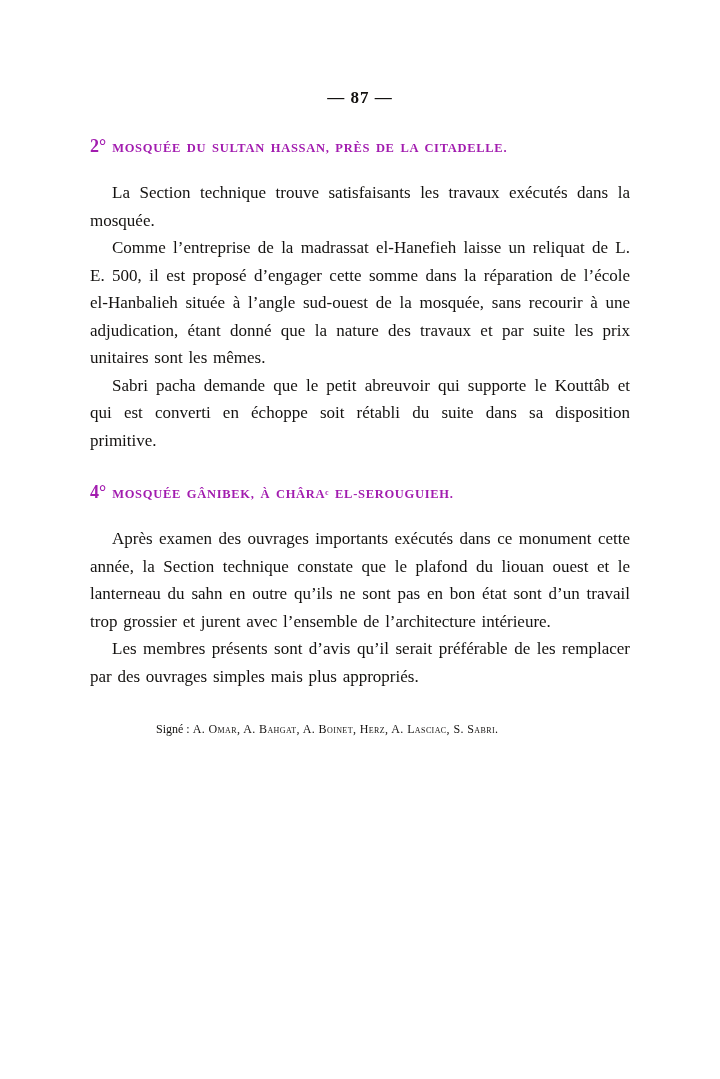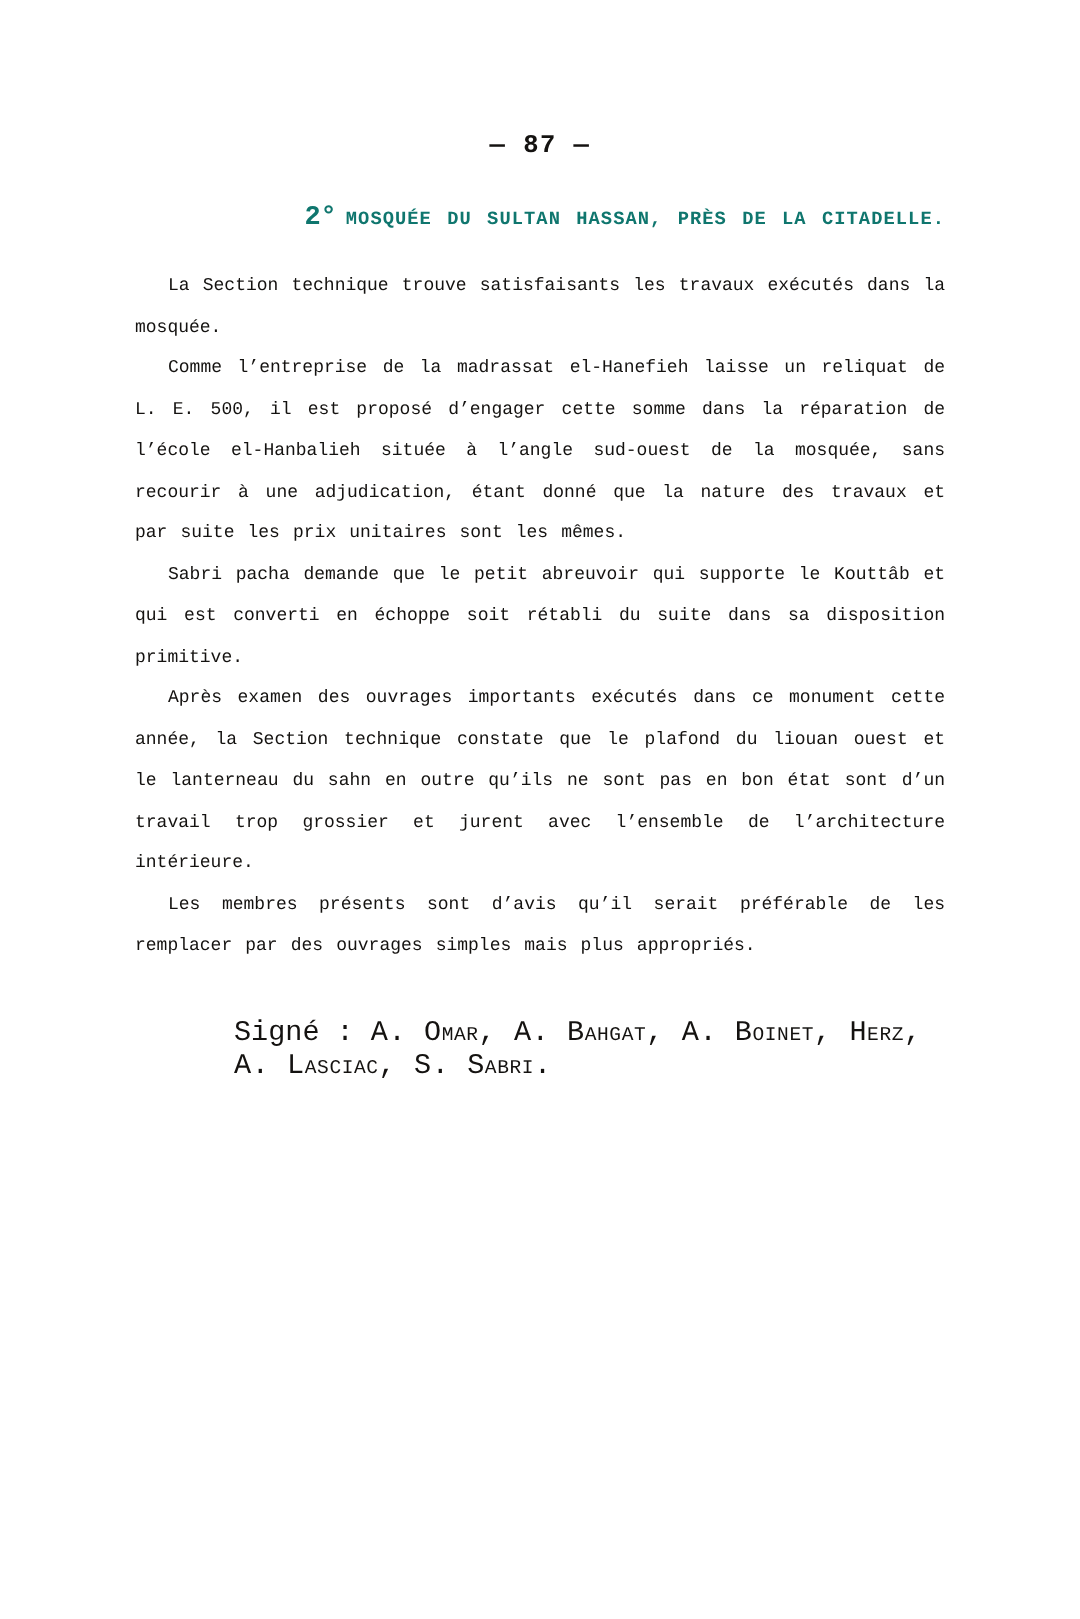--- a/index.html
+++ b/index.html
@@ -6,60 +6,60 @@
     margin: 0;
     padding: 0;
     background: #ffffff;
   }
   .page {
     position: relative;
     width: 720px;
     height: 1079px;
     background: #ffffff;
     color: #141210;
-    font-family: Liberation Mono, monospace;
+    font-family: Liberation Serif, serif;
     box-sizing: border-box;
     padding: 88px 90px 0 90px;
     overflow: hidden;
   }
   .page-number {
     text-align: center;
     font-size: 17px;
     font-weight: bold;
     letter-spacing: 1px;
     color: #141210;
   }
   .section-heading {
     margin: 28px 0 22px 0;
-    text-align: right;
+    text-align: left;
     font-size: 12.5px;
     font-weight: bold;
     letter-spacing: 0.7px;
     word-spacing: 2px;
-    color: #0f766e;
+    color: #a21caf;
   }
   .heading-num {
     font-size: 18px;
     font-weight: bold;
     margin-right: 6px;
     letter-spacing: 0;
   }
   .body-para {
     margin: 0;
-    font-size: 12px;
+    font-size: 17px;
     line-height: 27.5px;
     text-align: justify;
     text-indent: 22px;
     word-spacing: 1.5px;
     color: #141210;
   }
   .signature {
     margin-top: 32px;
     padding-left: 66px;
-    font-size: 19px;
+    font-size: 12px;
     color: #141210;
   }
   .signature .names {
     font-variant: small-caps;
     letter-spacing: 0.4px;
   }
 </style>
 </head>
 <body>
 
@@ -71,19 +71,20 @@
     <h2 class="section-heading"><span class="heading-num">2°</span><span>MOSQUÉE DU SULTAN HASSAN, PRÈS DE LA CITADELLE.</span></h2>
     <p class="body-para">La Section technique trouve satisfaisants les travaux exécutés dans la mosquée.</p>
     <p class="body-para">Comme l’entreprise de la madrassat el-Hanefieh laisse un reliquat de L. E. 500, il est proposé d’engager cette somme dans la réparation de l’école el-Hanbalieh située à l’angle sud-ouest de la mosquée, sans recourir à une adjudication, étant donné que la nature des travaux et par suite les prix unitaires sont les mêmes.</p>
   </section>
 
   <section>
     <p class="body-para">Sabri pacha demande que le petit abreuvoir qui supporte le Kouttâb et qui est converti en échoppe soit rétabli du suite dans sa disposition primitive.</p>
   </section>
 
   <section>
+    <h2 class="section-heading"><span class="heading-num">4°</span><span>MOSQUÉE GÂNIBEK, À CHÂRAᶜ EL-SEROUGUIEH.</span></h2>
     <p class="body-para">Après examen des ouvrages importants exécutés dans ce monument cette année, la Section technique constate que le plafond du liouan ouest et le lanterneau du sahn en outre qu’ils ne sont pas en bon état sont d’un travail trop grossier et jurent avec l’ensemble de l’architecture intérieure.</p>
     <p class="body-para">Les membres présents sont d’avis qu’il serait préférable de les remplacer par des ouvrages simples mais plus appropriés.</p>
   </section>
 
   <div class="signature"><span>Signé : </span><span class="names">A. Omar, A. Bahgat, A. Boinet, Herz, A. Lasciac, S. Sabri.</span></div>
 
 </div>
 
 </body></html>

